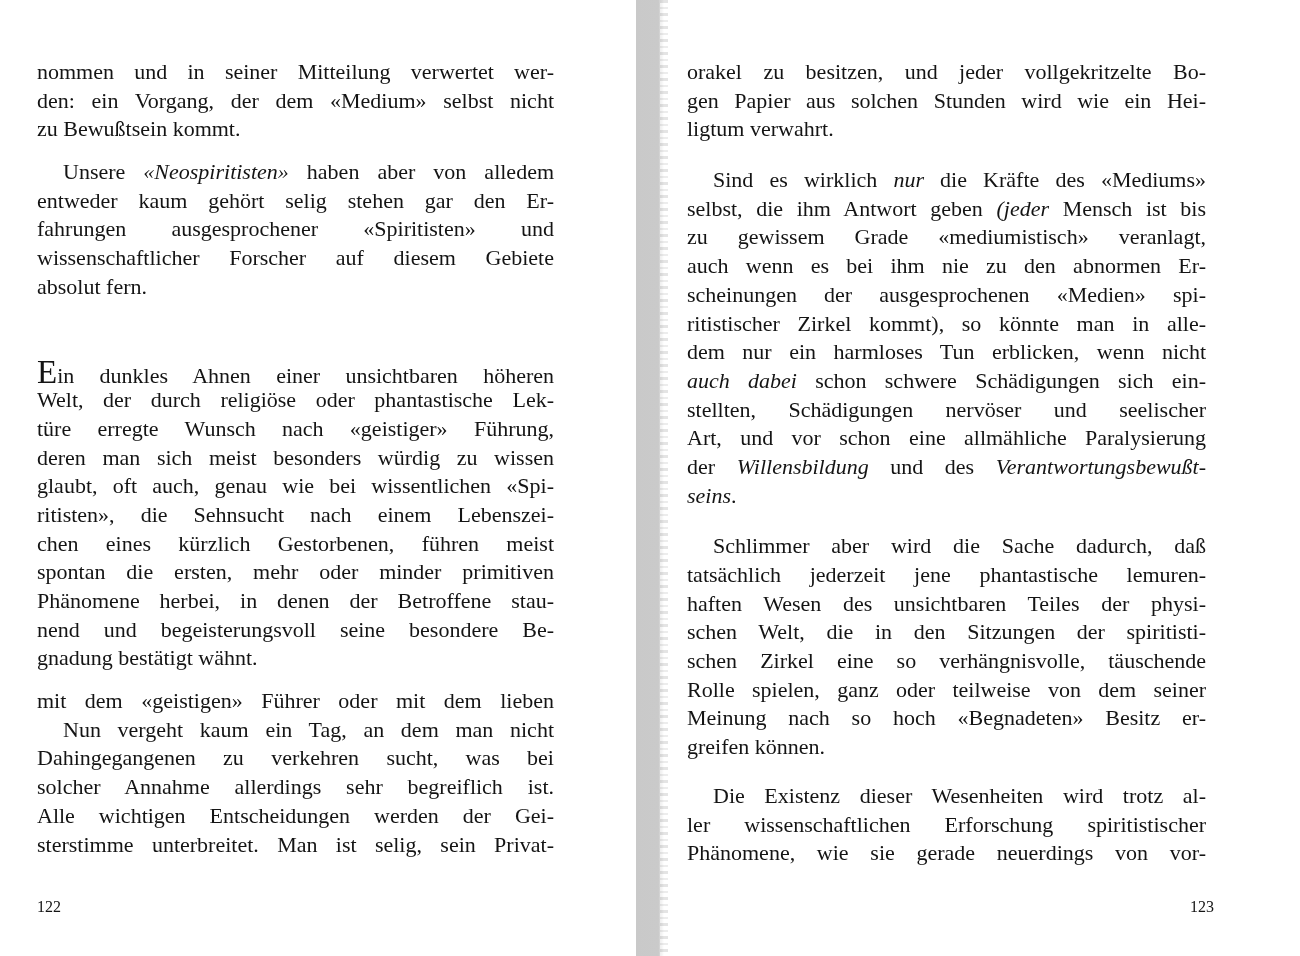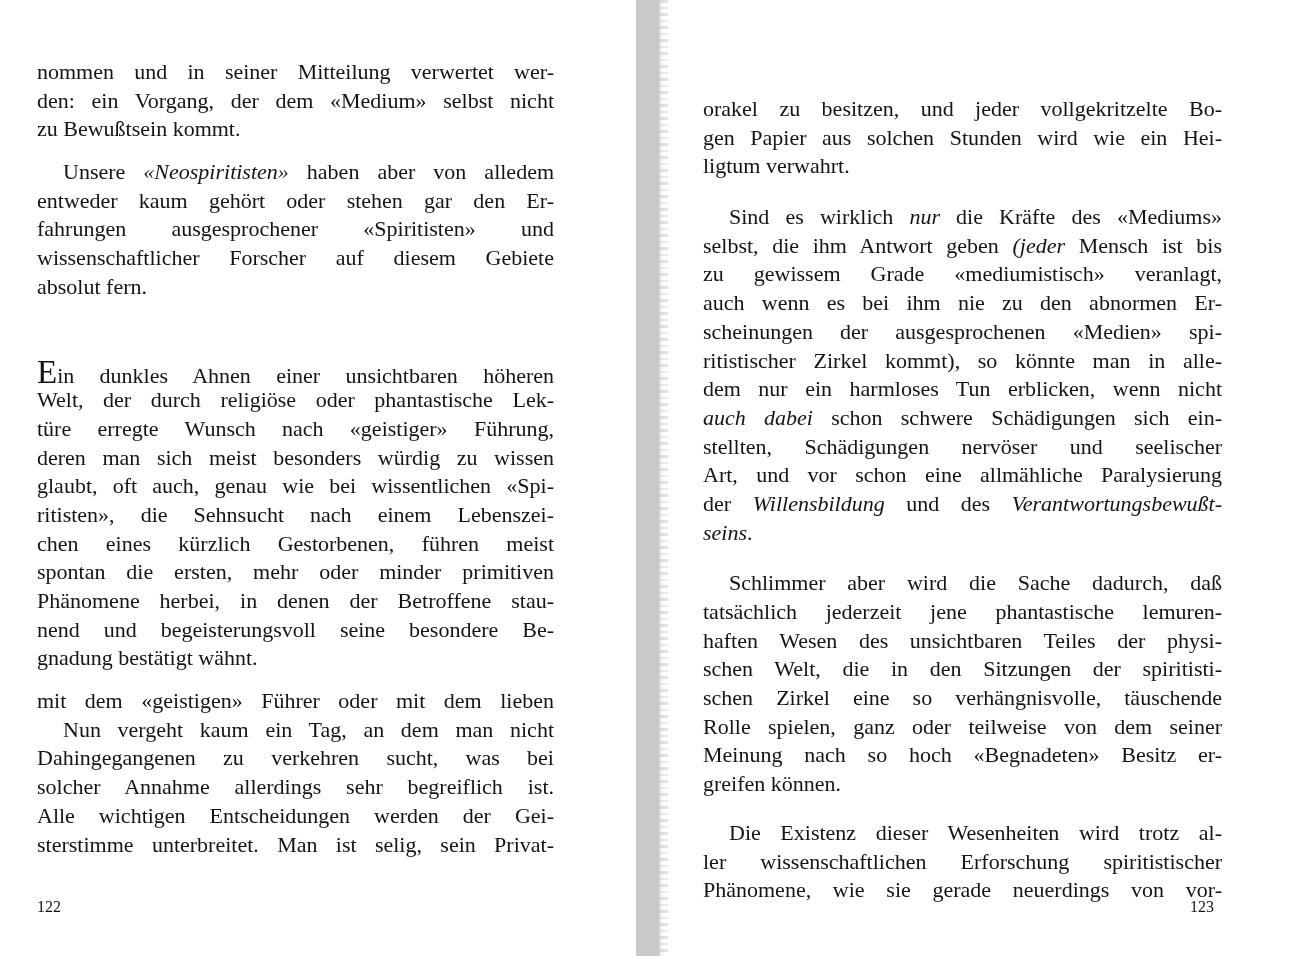--- a/index.html
+++ b/index.html
@@ -8,21 +8,21 @@
   .page { position: absolute; top: 0; height: 956px; }
   .page-left { left: 7px; width: 636px; }
   .page-right { left: 664px; width: 636px; }
   .gutter { position: absolute; left: 636px; top: 0; width: 28px; height: 956px;
             background: linear-gradient(to right, #c9c9c9 0%, #cacaca 80%, #e4e4e4 92%, #ffffff 100%); }
   .gutter-edge { position: absolute; left: 660px; top: 0; width: 8px; height: 956px;
             background: repeating-linear-gradient(to bottom, #d2d2d2 0px, #d2d2d2 3px, #ffffff 3px, #ffffff 7px, #e0e0e0 7px, #e0e0e0 9px, #ffffff 9px, #ffffff 13px);
             opacity: 0.6; }
   .col { position: absolute; }
   .page-left .col { left: 30px; width: 517px; }
-  .page-right .col { left: 39px; width: 519px; margin-top: 37px; }
+  .page-right .col { left: 23px; width: 519px; }
   .line { display: block; height: 28.7px; line-height: 28.7px; font-size: 22px;
           white-space: nowrap; text-align: justify; text-align-last: justify; }
   .line.last { text-align-last: left; }
   .indent { padding-left: 26px; }
   .para-gap { height: 14px; }
   .section-gap { height: 56px; }
   .initial { font-size: 33px; line-height: 28px; }
   em { font-style: italic; }
   .page-number { position: absolute; top: 893px; font-size: 16px; line-height: 28px; }
   .page-left .page-number { left: 30px; }
@@ -36,21 +36,21 @@
 
     <div>
       <span class="line">nommen und in seiner Mitteilung verwertet wer-</span>
       <span class="line">den: ein Vorgang, der dem «Medium» selbst nicht</span>
       <span class="line last">zu Bewußtsein kommt.</span>
     </div>
     <div class="para-gap"></div>
 
     <div>
       <span class="line indent"><span>Unsere </span><em>«Neospiritisten»</em><span> haben aber von alledem</span></span>
-      <span class="line">entweder kaum gehört oder stehen gar den Er-</span>
+      <span class="line">entweder kaum gehört selig stehen gar den Er-</span>
       <span class="line">fahrungen ausgesprochener «Spiritisten» und</span>
       <span class="line">wissenschaftlicher Forscher auf diesem Gebiete</span>
       <span class="line last">absolut fern.</span>
     </div>
     <div class="section-gap"></div>
 
     <div>
       <span class="line"><span class="initial">E</span><span>in dunkles Ahnen einer unsichtbaren höheren</span></span>
       <span class="line">Welt, der durch religiöse oder phantastische Lek-</span>
       <span class="line">türe erregte Wunsch nach «geistiger» Führung,</span>

